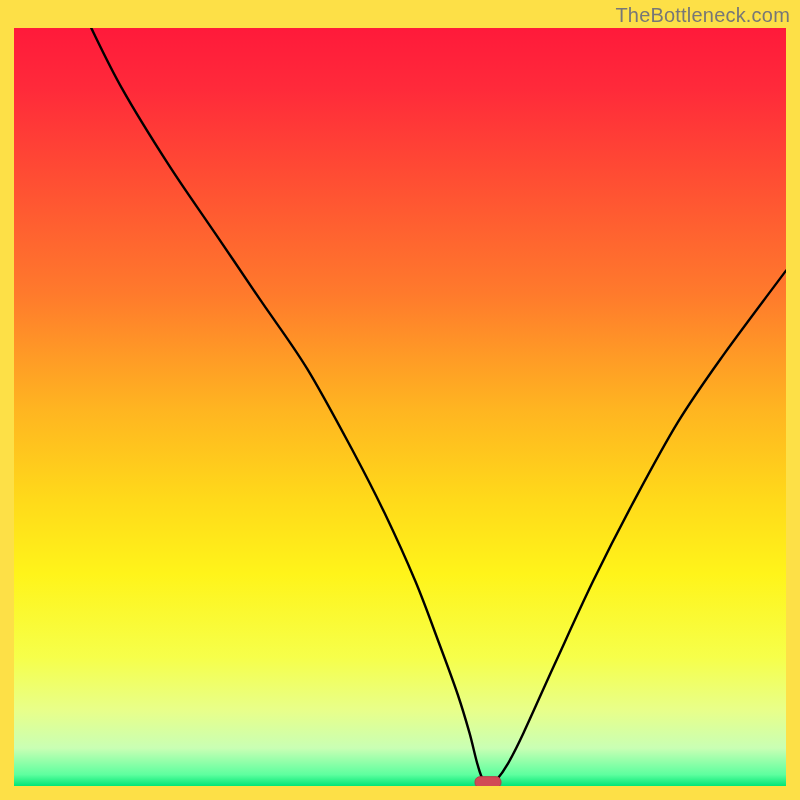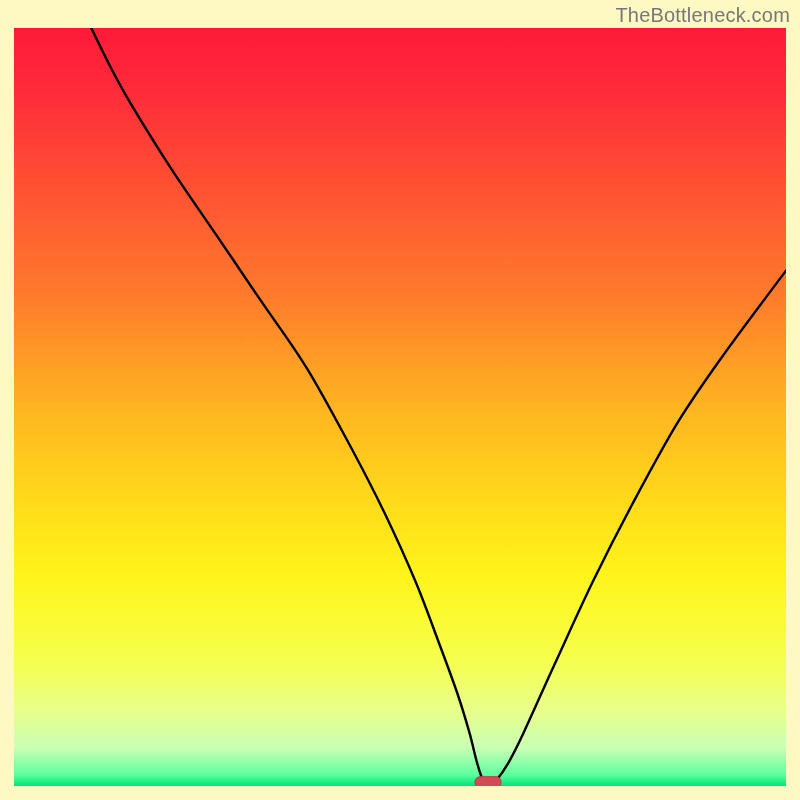--- a/index.html
+++ b/index.html
@@ -8,21 +8,21 @@
     width: 800px;
     height: 800px;
     background: #000;
     overflow: hidden;
     font-family: Arial, Helvetica, sans-serif;
   }
   .frame {
     position: relative;
     width: 800px;
     height: 800px;
-    background: #fef9c3;
+    background: #fde047;
   }
   .watermark {
     position: absolute;
     top: 4px;
     right: 10px;
     color: #777;
     font-size: 20px;
     font-weight: 500;
     letter-spacing: 0.2px;
     z-index: 50;

